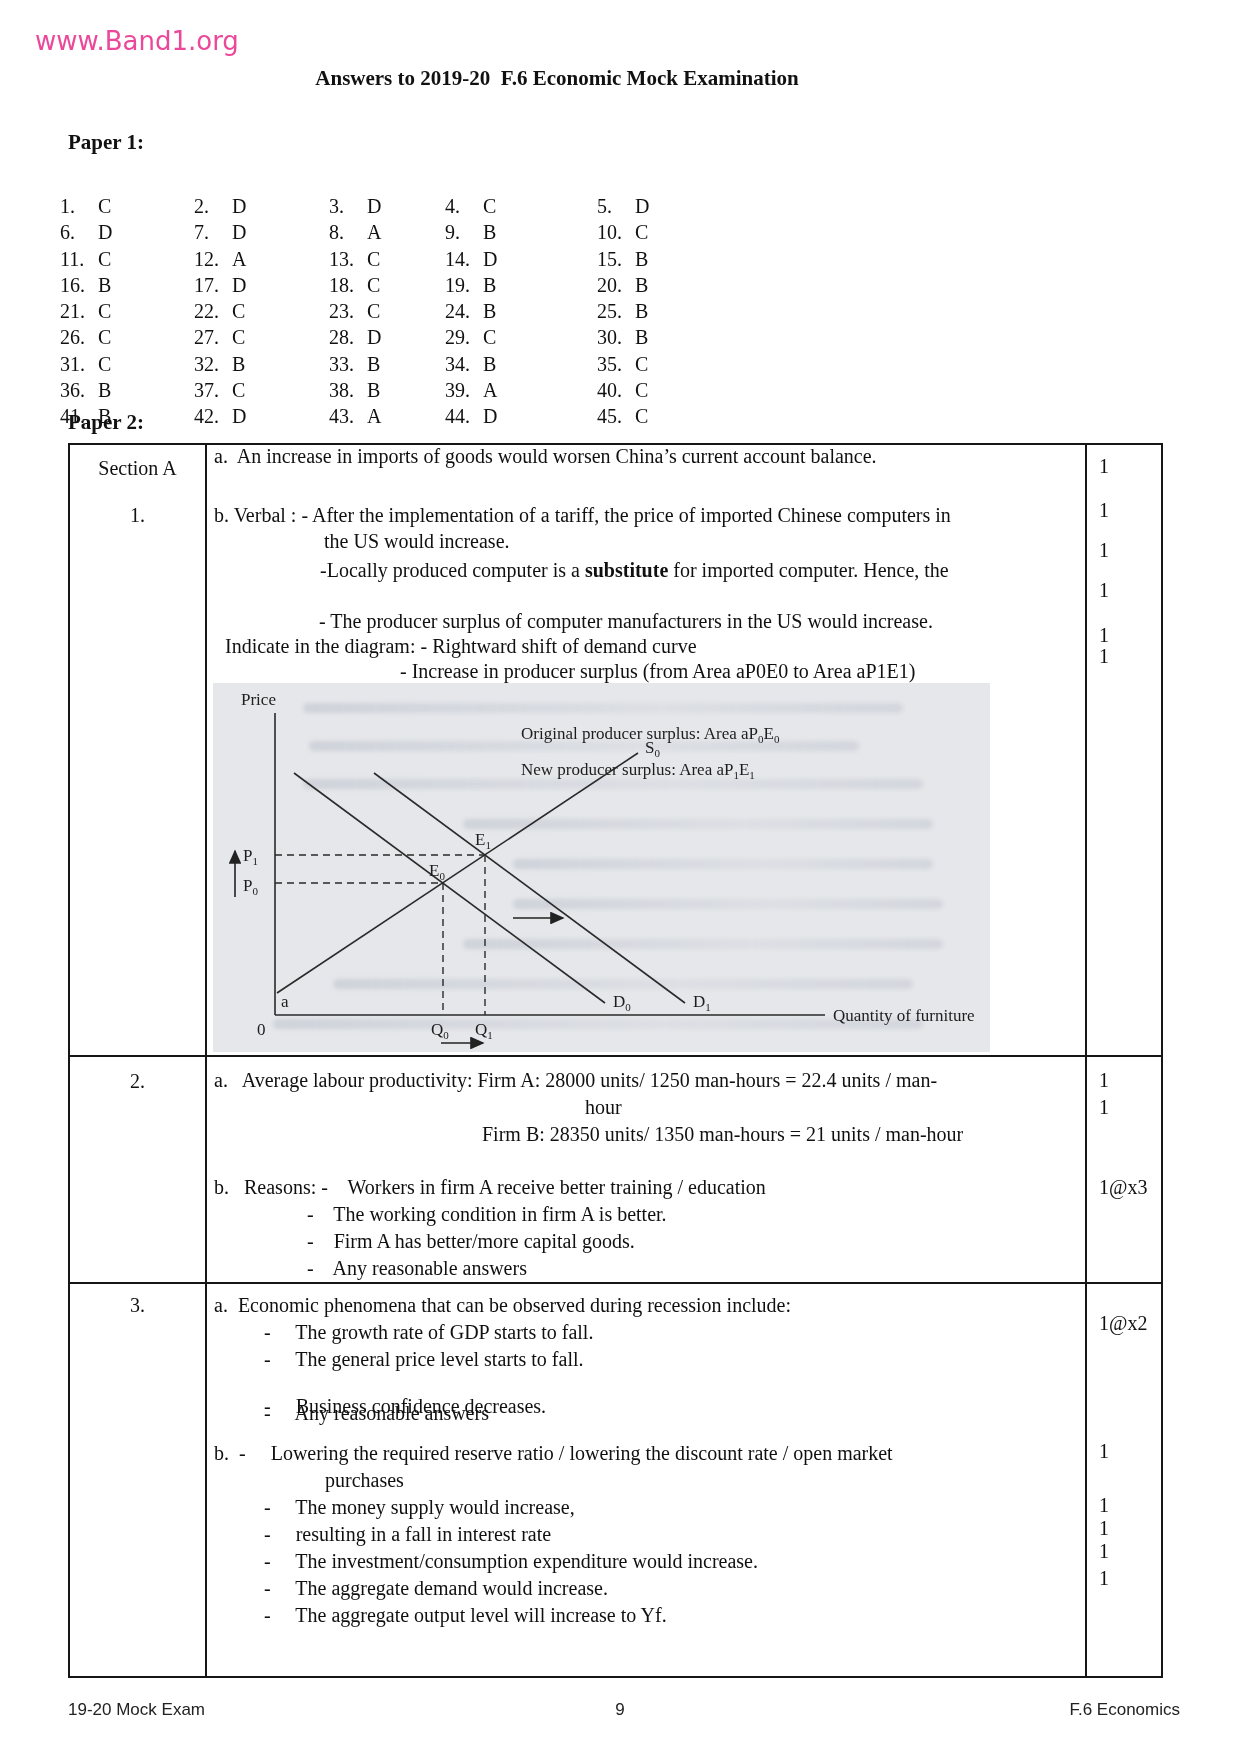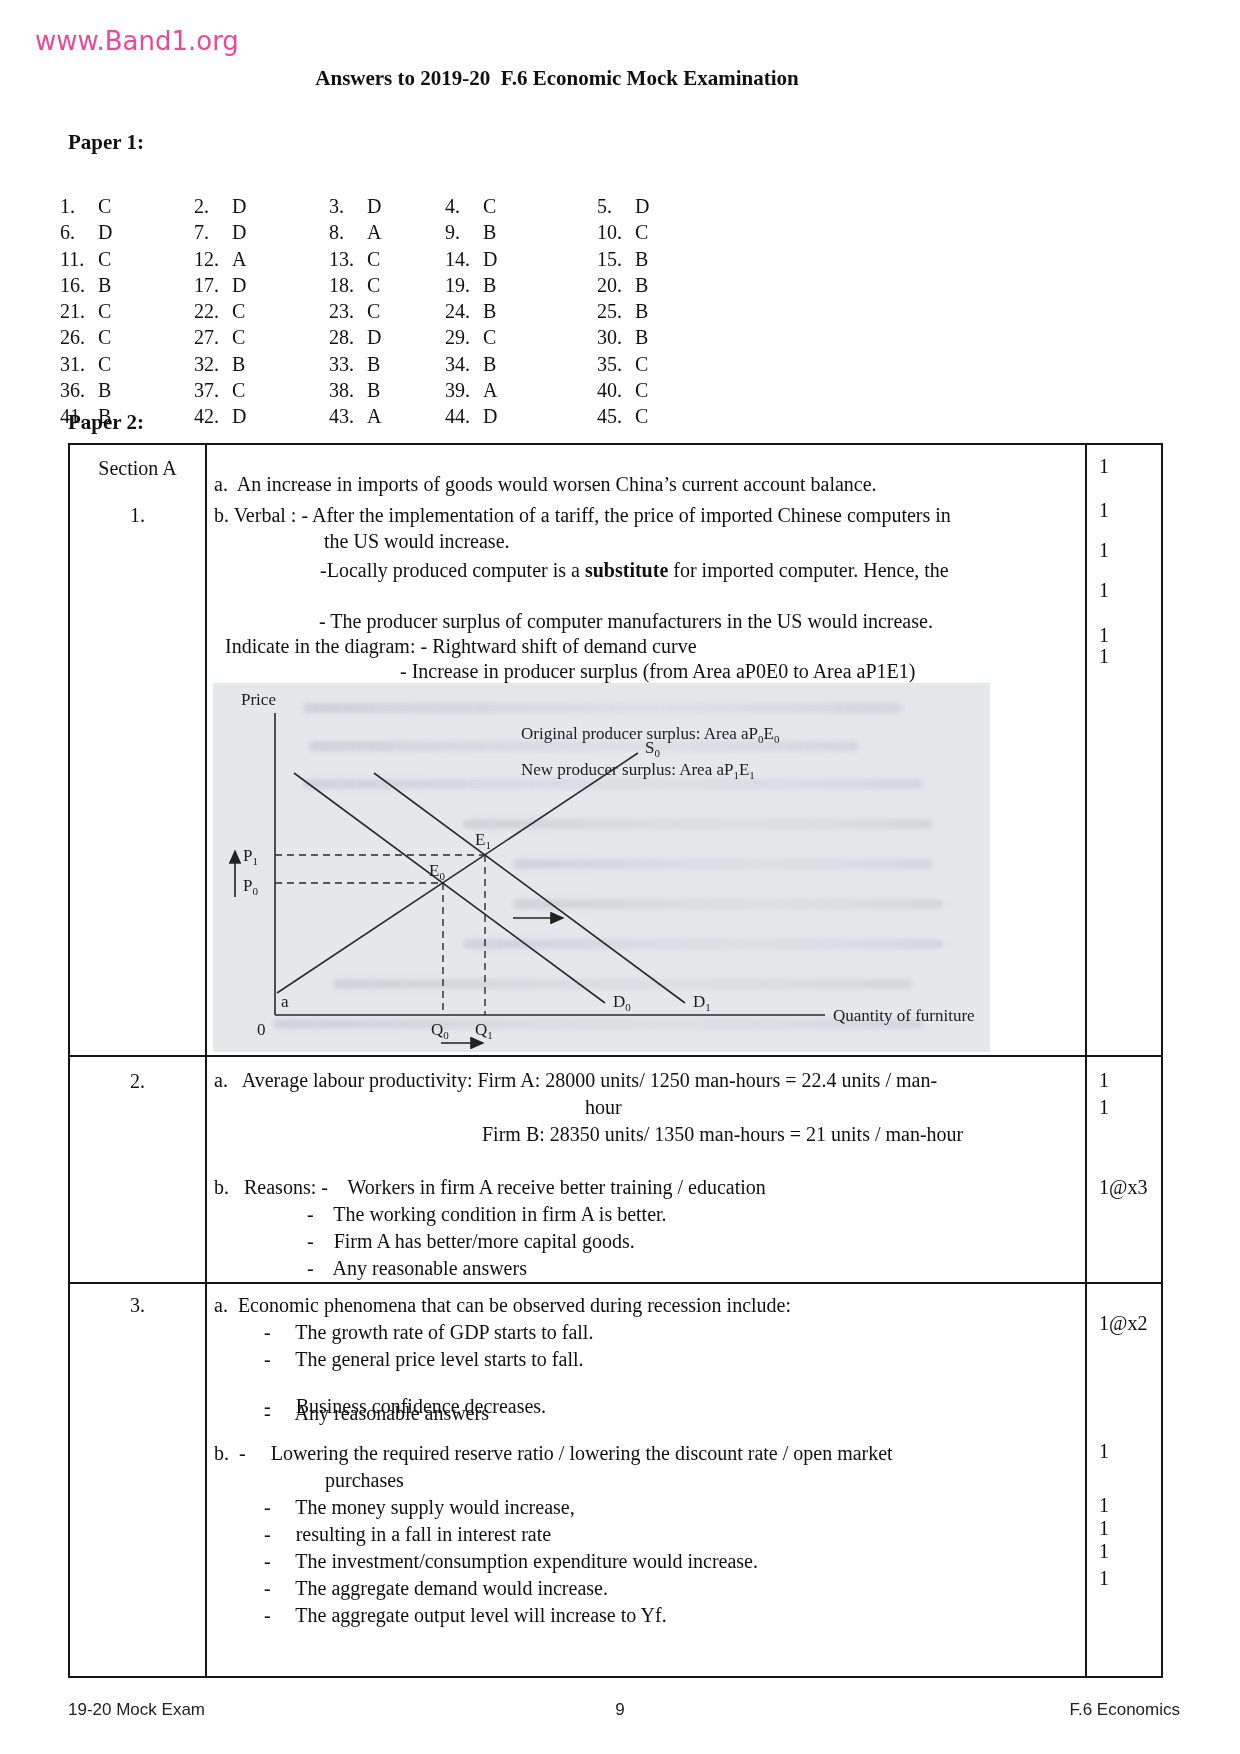--- a/index.html
+++ b/index.html
@@ -96,21 +96,21 @@
   <div class="p-heading" style="left:68px;top:410px;">Paper 2:</div>
 
   <div class="p2-table">
 
     <div class="t-row" style="height:612px;">
       <div class="cell-num">
         <div class="qnum" style="top:12px;">Section A</div>
         <div class="qnum" style="top:59px;">1.</div>
       </div>
       <div class="cell-content">
-        <div class="line" style="left:9px;top:28px;">a.  An increase in imports of goods would worsen China’s current account balance.</div>
+        <div class="line" style="left:9px;top:0;">a.  An increase in imports of goods would worsen China’s current account balance.</div>
         <div class="line" style="left:9px;top:59px;">b. Verbal : - After the implementation of a tariff, the price of imported Chinese computers in</div>
         <div class="line" style="left:119px;top:85px;">the US would increase.</div>
         <div class="line" style="left:115px;top:114px;"><span>-Locally produced computer is a </span><b>substitute</b><span> for imported computer. Hence, the</span></div>
         <div class="line" style="left:114px;top:165px;">- The producer surplus of computer manufacturers in the US would increase.</div>
         <div class="line" style="left:20px;top:190px;text-align:center;">Indicate in the diagram: - Rightward shift of demand curve</div>
         <div class="line" style="left:195px;top:215px;">- Increase in producer surplus (from Area aP0E0 to Area aP1E1)</div>
 
         <div class="diagram">
           <div class="streak" style="left:90px;top:20px;width:600px;"></div>
           <div class="streak" style="left:96px;top:58px;width:550px;"></div>

